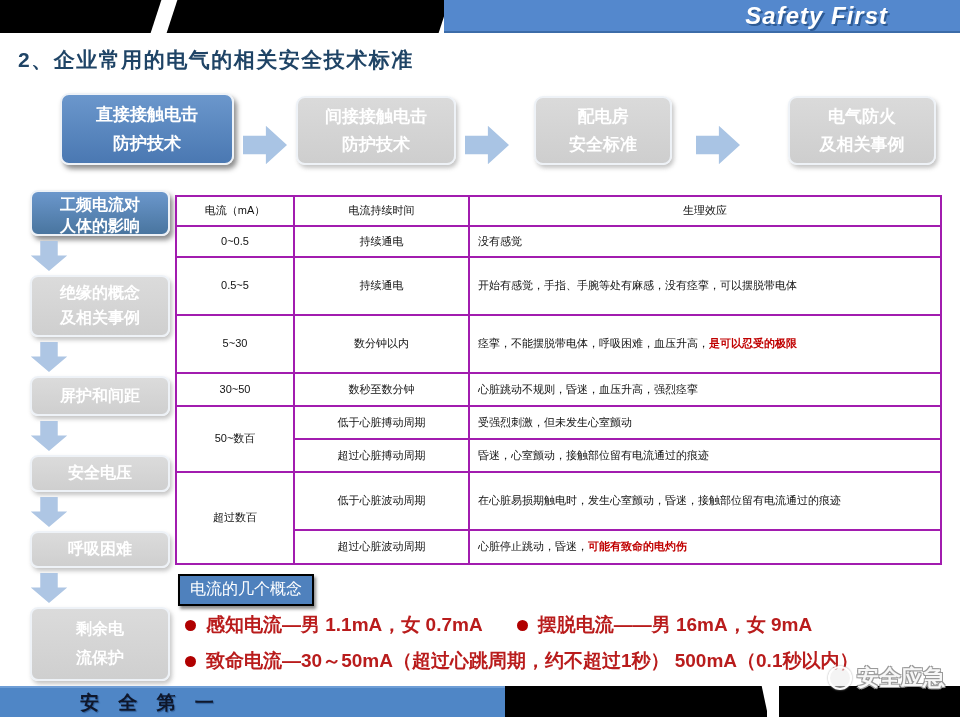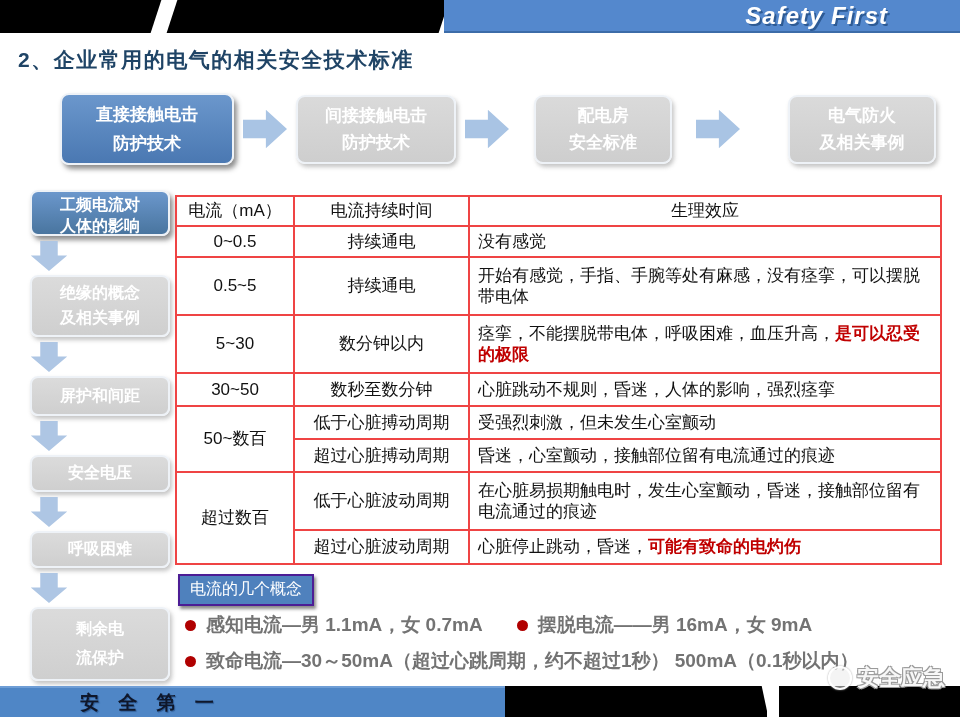--- a/index.html
+++ b/index.html
@@ -14,21 +14,21 @@
   .tb-blue { position:absolute; left:444px; top:0; width:516px; height:33px; background:#5488cd;
     border-bottom:2px solid #3c6ca8; display:flex; align-items:center; justify-content:flex-end; padding-right:72px; }
   .banner-title { color:#fff; font-size:24px; font-weight:bold; font-style:italic;
     text-shadow:2px 2px 0 #2d5a94; letter-spacing:1px; }
 
   
   .page-title { position:absolute; left:18px; top:46px; font-size:21px; font-weight:bold;
     color:#1f4466; letter-spacing:1.5px; }
 
   
-  .flow-row { position:absolute; left:60px; top:93px; display:flex; align-items:center; }
+  .flow-row { position:absolute; left:60px; top:93px; display:flex; align-items:flex-end; }
   .flow-btn { height:72px; border-radius:9px; border:2px solid #eef2f7;
     display:flex; flex-direction:column; justify-content:space-evenly; align-items:center;
     color:#fff; font-weight:bold; font-size:17px; line-height:1; text-align:center; }
   .flow-btn.active { width:174px; background:linear-gradient(180deg,#6b97cc 0%,#4a78b2 100%);
     box-shadow:3px 4px 5px rgba(50,50,50,.55); }
   .flow-btn.inactive { background:linear-gradient(180deg,#dadada 0%,#cecece 100%);
     box-shadow:2px 3px 4px rgba(110,110,110,.4); height:69px; }
   .fb2 { width:160px; } .fb3 { width:138px; margin-left:16px; } .fb4 { width:148px; margin-left:30px; }
   .arrow-right { width:44px; height:40px; background:#a9c4e4; margin:0 9px;
     clip-path:polygon(0 27%, 52% 27%, 52% 2%, 100% 50%, 52% 98%, 52% 73%, 0 73%); }
@@ -45,36 +45,36 @@
   .side-item.inactive { background:linear-gradient(180deg,#dbdbdb 0%,#cfcfcf 100%);
     box-shadow:2px 3px 4px rgba(110,110,110,.4); }
   .si2 { height:62px; } .si3 { height:40px; } .si4 { height:37px; } .si5 { height:37px; }
   .si6 { height:74px; }
   .arrow-down { width:38px; height:30px; background:#aec6e4; margin:5px 0 4px 0;
     clip-path:polygon(27% 0, 73% 0, 73% 48%, 98% 48%, 50% 100%, 2% 48%, 27% 48%); }
 
   
   table.effects { position:absolute; left:175px; top:195px; width:765px;
     border-collapse:collapse; table-layout:fixed; }
-  table.effects th, table.effects td { border:2px solid #ef4444; font-size:17px; color:#111;
+  table.effects th, table.effects td { border:2px solid #a21caf; font-size:11px; color:#111;
     line-height:1.25; vertical-align:middle; }
   table.effects th { font-weight:normal; height:30px; text-align:center; }
   table.effects td { text-align:center; }
   table.effects td.eff { text-align:left; padding:3px 6px 3px 8px; }
   .col-current { width:118px; } .col-duration { width:175px; } .col-effect { width:472px; }
   tr.h31 { height:31px; } tr.h58 { height:58px; } tr.h33 { height:33px; } tr.h34 { height:34px; }
   .red { color:#c00000; }
   .hl { color:#c00000; font-weight:bold; }
 
   
   .concepts-label { position:absolute; left:178px; top:574px; background:#4f81bd; color:#fff;
-    font-size:16px; padding:3px 10px 4px 10px; border:2px solid #4c1d95;
+    font-size:16px; padding:3px 10px 4px 10px; border:2px solid #000000;
     box-shadow:2px 3px 3px rgba(60,60,60,.6); }
   .concept-line { position:absolute; display:flex; align-items:center; font-size:19px;
-    font-weight:600; color:#737373; }
+    font-weight:600; color:#b91c1c; }
   .cl1 { left:185px; top:612px; }
   .cl2 { left:185px; top:648px; }
   .bullet { width:11px; height:11px; border-radius:50%; background:#b00000; margin-right:10px;
     flex:0 0 auto; }
   .concept-item { display:flex; align-items:center; }
   .gap { width:34px; }
 
   
   .foot-blue { position:absolute; left:0; top:686px; width:505px; height:31px;
     background:#4f86c6; border-top:2px solid #6f9ed6; display:flex; align-items:center; }
@@ -181,21 +181,21 @@
       <td class="eff">开始有感觉，手指、手腕等处有麻感，没有痉挛，可以摆脱带电体</td>
     </tr>
     <tr class="h58">
       <td class="red">5~30</td>
       <td>数分钟以内</td>
       <td class="eff"><span>痉挛，不能摆脱带电体，呼吸困难，血压升高，</span><span class="hl">是可以忍受的极限</span></td>
     </tr>
     <tr class="h33">
       <td>30~50</td>
       <td>数秒至数分钟</td>
-      <td class="eff">心脏跳动不规则，昏迷，人体的影响，强烈痉挛</td>
+      <td class="eff">心脏跳动不规则，昏迷，血压升高，强烈痉挛</td>
     </tr>
     <tr class="h33">
       <td rowspan="2">50~数百</td>
       <td>低于心脏搏动周期</td>
       <td class="eff">受强烈刺激，但未发生心室颤动</td>
     </tr>
     <tr class="h33">
       <td>超过心脏搏动周期</td>
       <td class="eff">昏迷，心室颤动，接触部位留有电流通过的痕迹</td>
     </tr>

